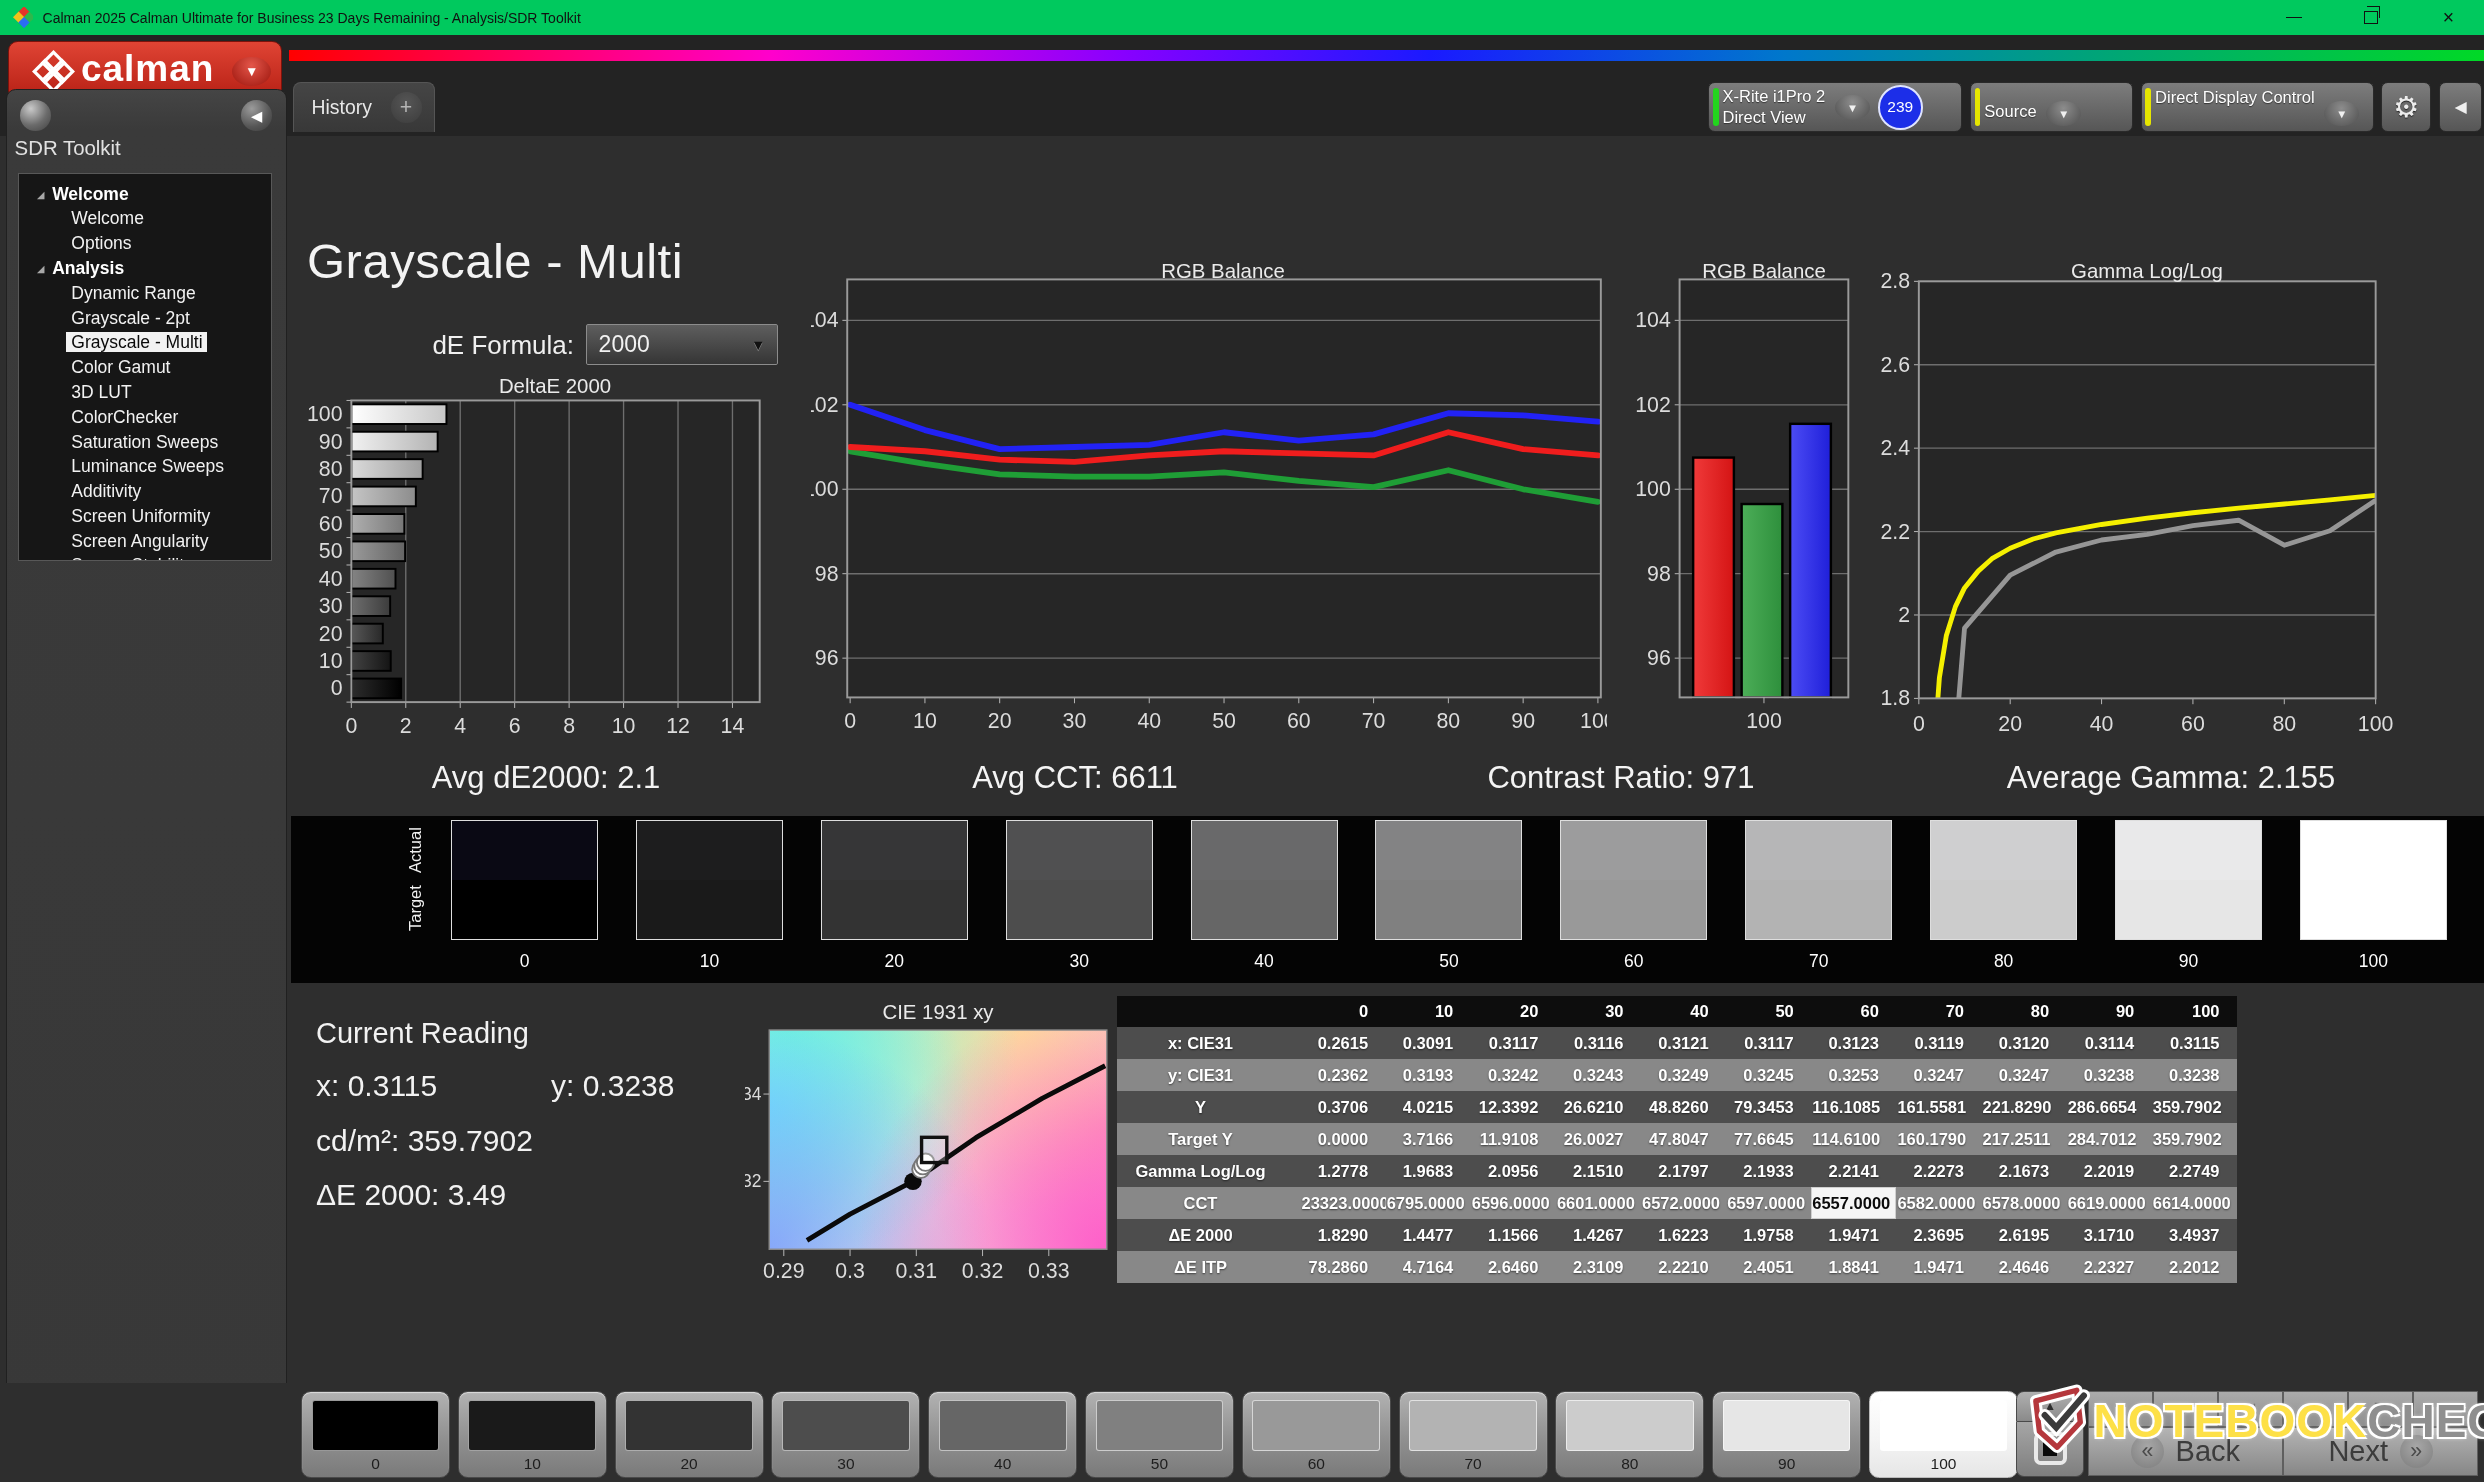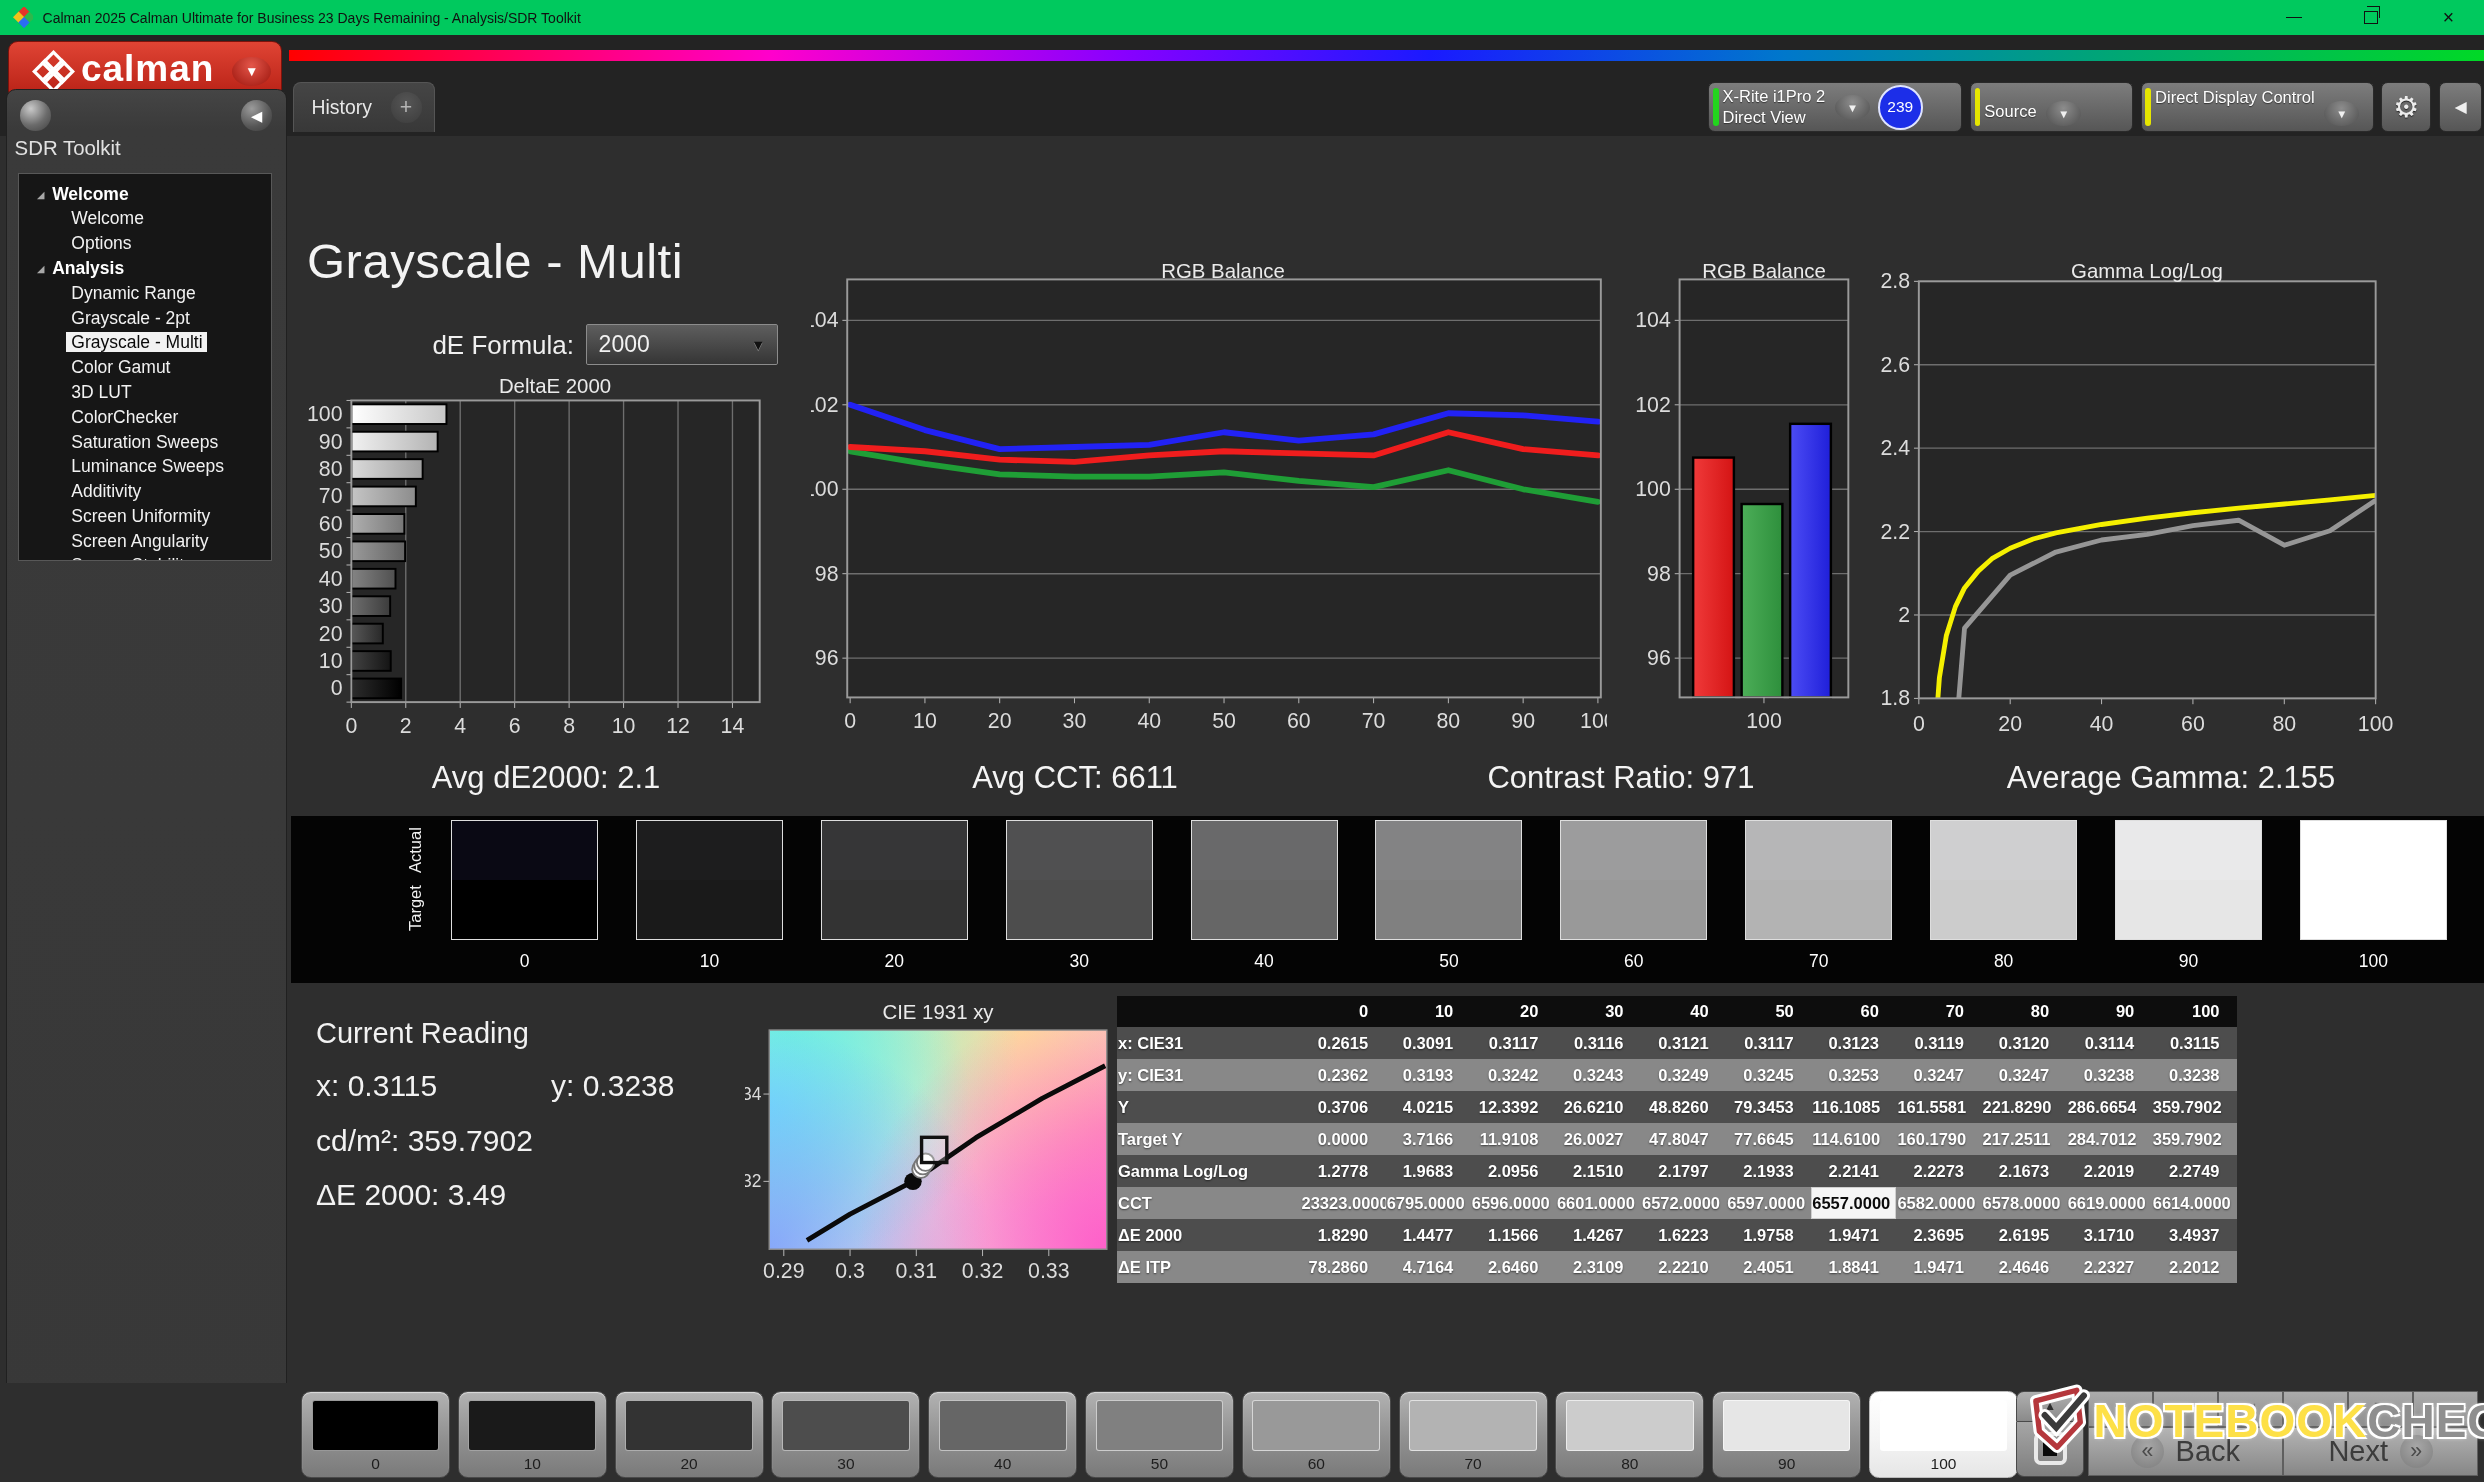--- a/index.html
+++ b/index.html
@@ -89,21 +89,21 @@
       radial-gradient(circle at 5% 0%, rgba(110,245,190,.95), rgba(110,245,190,0) 60%),
       radial-gradient(circle at 75% 0%, rgba(255,220,150,.9), rgba(255,220,150,0) 55%),
       radial-gradient(circle at 100% 45%, rgba(255,150,190,.9), rgba(255,150,190,0) 55%),
       linear-gradient(135deg,#bdf3d2,#f0f2e0 45%,#f6c8de);}
   #cie svg{position:absolute;left:0;top:0;}
 
   
   .dtable{position:absolute;left:1117px;top:996px;width:1120px;border-collapse:collapse;table-layout:fixed;font-size:16.5px;}
   .dtable th{background:#0d0d0d;color:#fff;font-weight:700;height:29px;text-align:right;padding-right:17.5px;}
   .dtable td{height:30px;color:#fff;text-align:right;padding-right:17.5px;font-weight:600;text-shadow:0 1px 1.9px rgba(0,0,0,.55);white-space:nowrap;overflow:hidden;}
-  .dtable td.rowlbl{text-align:left;padding-left:1px;font-weight:700;}
+  .dtable td.rowlbl{text-align:center;padding-left:1px;font-weight:700;}
   .dtable tr.odd td{background:#4d4d4d;}
   .dtable tr.even td{background:#888888;}
   .dtable td.hl{background:#f5f5f5 !important;color:#0a0a0a;text-shadow:none;outline:1.9px solid #cfcfcf;outline-offset:-1.9px;}
 
   
   .bottom-bar{position:absolute;left:0;top:1383px;width:2484px;height:100px;background:#2e2e2e;}
   .patch-row{position:absolute;left:301px;top:7.8px;display:flex;gap:7.8px;}
   .patch-btn{width:147px;height:85px;border-radius:9.7px;border:1px solid #4a4a4a;background:linear-gradient(#b2b2b2,#909090 55%,#7a7a7a);box-shadow:inset 0 1px 1px rgba(255,255,255,.55);}
   .patch-btn .sq{margin:7.8px 9.7px 0;height:49px;border:1px solid rgba(255,255,255,.6);border-radius:2.9px;}
   .patch-btn .lv{margin-top:4.9px;text-align:center;font-size:15.5px;color:#1d1d1d;}

